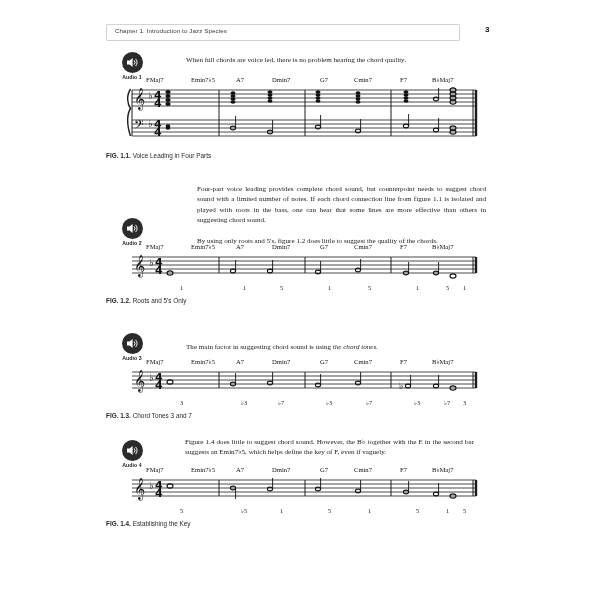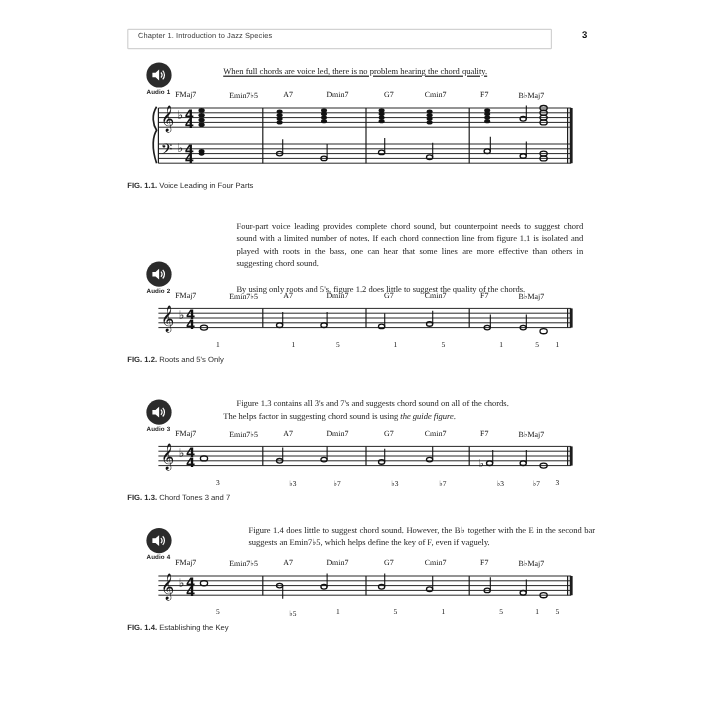--- a/index.html
+++ b/index.html
@@ -90,21 +90,21 @@
     <div class="audio-circle">
       <svg width="15" height="15" viewBox="0 0 15 15">
         <path d="M2 5.6 H4.6 L7.6 3 V12 L4.6 9.4 H2 Z" fill="#ffffff"></path>
         <path d="M9.1 5.4 a3.1 3.1 0 0 1 0 4.2" stroke="#ffffff" stroke-width="1" fill="none"></path>
         <path d="M10.6 3.9 a5.2 5.2 0 0 1 0 7.2" stroke="#ffffff" stroke-width="1" fill="none"></path>
       </svg>
     </div>
     <div class="audio-label">Audio 1</div>
   </div>
 
-  <div class="para" style="left:186px;top:55px;width:300px;text-decoration:underline;">When full chords are voice led, there is no problem hearing the chord quality.</div>
+  <div class="para" style="left:186px;top:55px;width:300px;">When full chords are voice led, there is no problem hearing the chord quality.</div>
 
   <div class="system" style="left:132px;top:76px;width:355px;height:64px;">
 
     <div class="chordrow">
       <span class="chord" style="left:14px;">FMaj7</span>
       <span class="chord" style="left:59px;">Emin7♭5</span>
       <span class="chord" style="left:104px;">A7</span>
       <span class="chord" style="left:140px;">Dmin7</span>
       <span class="chord" style="left:188px;">G7</span>
       <span class="chord" style="left:222px;">Cmin7</span>
@@ -334,25 +334,22 @@
       <span class="num" style="left:314px;">5</span>
       <span class="num" style="left:331px;">1</span>
     </div>
   </div>
 
   <div class="fig-cap" style="left:106px;top:297px;">
     <b>FIG. 1.2.</b>
     <span>Roots and 5's Only</span>
   </div>
 
-  <div class="para" style="left:186px;top:331px;width:300px;">
-    <span class="ind">Figure 1.3 contains all 3's and 7's and suggests chord sound on all of the chords.</span>
-  </div>
   <div class="para" style="left:186px;top:342px;width:300px;">
-    <span>The helps factor in suggesting chord sound is using </span><i>the guide figure.</i>
+    <span>The main factor in suggesting chord sound is using </span><i>the chord tones.</i>
   </div>
 
   <div class="audio-block" style="left:110px;top:333px;">
     <div class="audio-circle">
       <svg width="15" height="15" viewBox="0 0 15 15">
         <path d="M2 5.6 H4.6 L7.6 3 V12 L4.6 9.4 H2 Z" fill="#ffffff"></path>
         <path d="M9.1 5.4 a3.1 3.1 0 0 1 0 4.2" stroke="#ffffff" stroke-width="1" fill="none"></path>
         <path d="M10.6 3.9 a5.2 5.2 0 0 1 0 7.2" stroke="#ffffff" stroke-width="1" fill="none"></path>
       </svg>
     </div>
@@ -433,21 +430,21 @@
       <span class="num" style="left:312px;">♭7</span>
       <span class="num" style="left:331px;">3</span>
     </div>
   </div>
 
   <div class="fig-cap" style="left:106px;top:412px;">
     <b>FIG. 1.3.</b>
     <span>Chord Tones 3 and 7</span>
   </div>
 
-  <div class="para" style="left:196px;top:437px;width:300px;">
+  <div class="para" style="left:174px;top:437px;width:300px;">
     <span class="ind">Figure 1.4 does little to suggest chord sound. However, the B♭ together with the E in the second bar suggests an Emin7♭5, which helps define the key of F, even if vaguely.</span>
   </div>
 
   <div class="audio-block" style="left:110px;top:440px;">
     <div class="audio-circle">
       <svg width="15" height="15" viewBox="0 0 15 15">
         <path d="M2 5.6 H4.6 L7.6 3 V12 L4.6 9.4 H2 Z" fill="#ffffff"></path>
         <path d="M9.1 5.4 a3.1 3.1 0 0 1 0 4.2" stroke="#ffffff" stroke-width="1" fill="none"></path>
         <path d="M10.6 3.9 a5.2 5.2 0 0 1 0 7.2" stroke="#ffffff" stroke-width="1" fill="none"></path>
       </svg>

